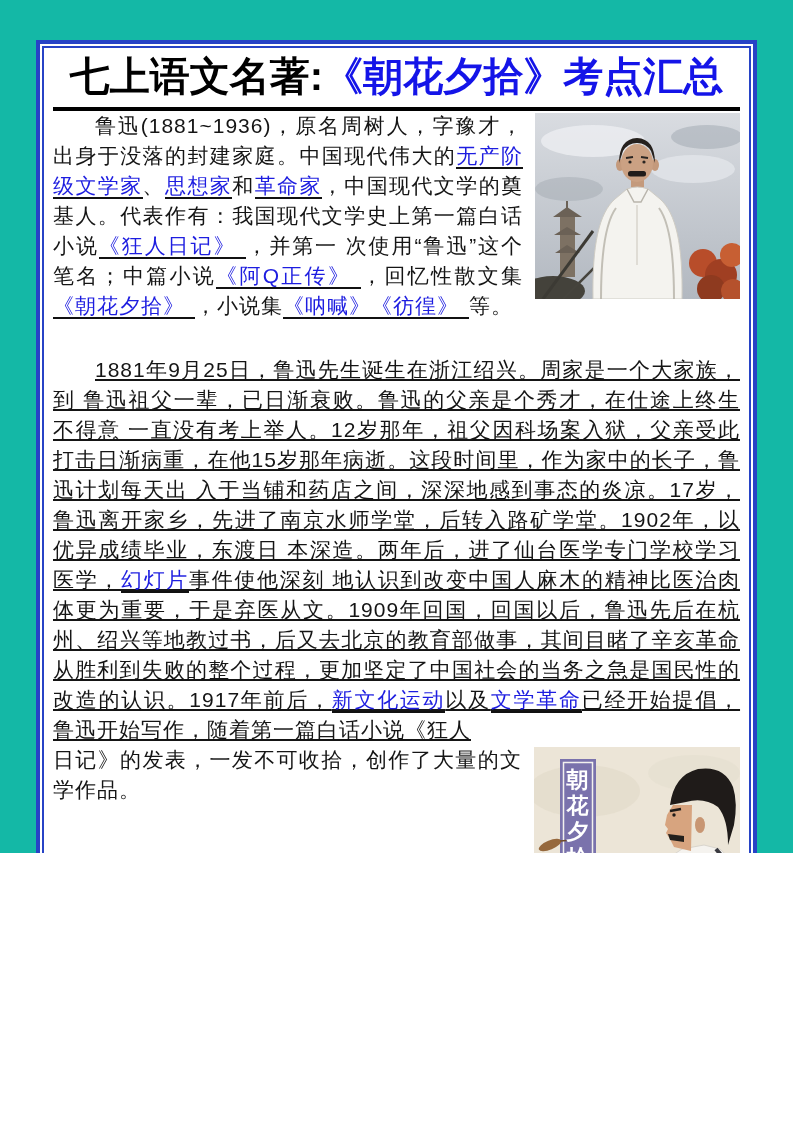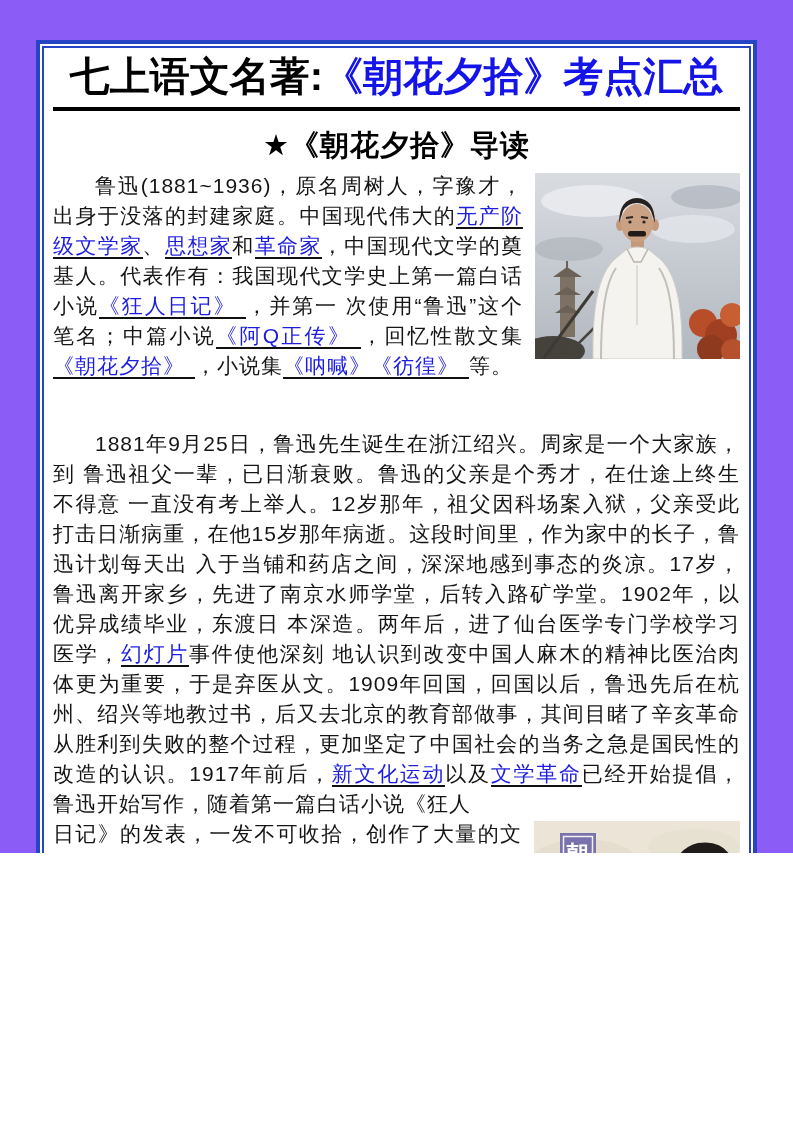--- a/index.html
+++ b/index.html
@@ -1,50 +1,49 @@
 <!DOCTYPE html>
 <html style="--border-blue: #2743c6; --title-blue: #1414e8; --heading-blue: #1212ee; --link-blue: #1d1de0; --underline-black: #111111;"><head>
 <meta charset="utf-8">
 <style>
   html,body{margin:0;padding:0;background:#ffffff;}
   body{width:793px;height:1122px;font-family:"Liberation Sans","DejaVu Sans",sans-serif;}
-  .page{position:relative;width:793px;height:853px;background:#8b5cf6;overflow:hidden;}
+  .page{position:relative;width:793px;height:853px;background:#14b8a6;overflow:hidden;}
   .frame-outer{position:absolute;left:36px;top:40px;width:721px;height:1035px;
     border:4px solid var(--border-blue,#2743c6);padding:2px;box-sizing:border-box;background:#fff;}
   .frame-inner{width:100%;height:100%;border:2px solid var(--border-blue,#2743c6);
     box-sizing:border-box;padding:6px 9px 4px 9px;overflow:hidden;}
   h1.doc-title{margin:0;text-align:center;font-size:40px;font-weight:bold;color:#000;
     line-height:1.12;border-bottom:4px solid #000;padding-bottom:8px;white-space:nowrap;letter-spacing:0;}
   h1 .t-blue{color:var(--title-blue,#1414e8);}
   h2.doc-subtitle{margin:16px 0 8px 0;text-align:center;font-size:29px;line-height:36px;
     font-weight:bold;color:#000;letter-spacing:1px;}
   h3.sec-heading{margin:14px 0 12px 0;font-size:22px;line-height:28px;font-weight:bold;
     color:var(--heading-blue,#1212ee);letter-spacing:1px;}
   .para{margin:0;font-size:21px;line-height:30px;color:#151515;text-align:justify;letter-spacing:1px;}
   .para.indent{text-indent:2em;}
-  .para.gap-top{margin-top:48px;}
+  .para.gap-top{margin-top:34px;text-decoration:underline;}
   .doc-link{color:var(--link-blue,#1d1de0);border-bottom:2px solid var(--underline-black,#111111);}
   .doc-link.wide{padding-right:10px;}
   .float-img{float:right;display:block;}
   .portrait{width:205px;height:186px;margin:2px 0 2px 12px;}
   .bookcover{width:206px;height:210px;margin:2px 0 2px 12px;}
   .float-img svg{display:block;width:100%;height:100%;}
   .footer{position:absolute;left:0;right:0;top:1083px;text-align:center;font-size:20px;
     color:#222;letter-spacing:2px;}
 </style>
 </head>
 <body>
 
 <div class="page">
   <div class="frame-outer">
     <div class="frame-inner">
 
       <h1 class="doc-title"><span class="t-black">七上语文名著:</span><span class="t-blue">《朝花夕拾》考点汇总</span></h1>
 
-      <h2 class="doc-subtitle">★《朝花夕拾》导读</h2>
 
 
       <p class="para indent"><span class="float-img portrait">
             <svg viewBox="0 0 205 186" preserveAspectRatio="none">
             <defs>
               <linearGradient id="skyg" x1="0" y1="0" x2="0" y2="1">
                 <stop offset="0" stop-color="#d9dce1"></stop>
                   <stop offset="1" stop-color="#b2b8c0"></stop>
               </linearGradient>
             </defs>

